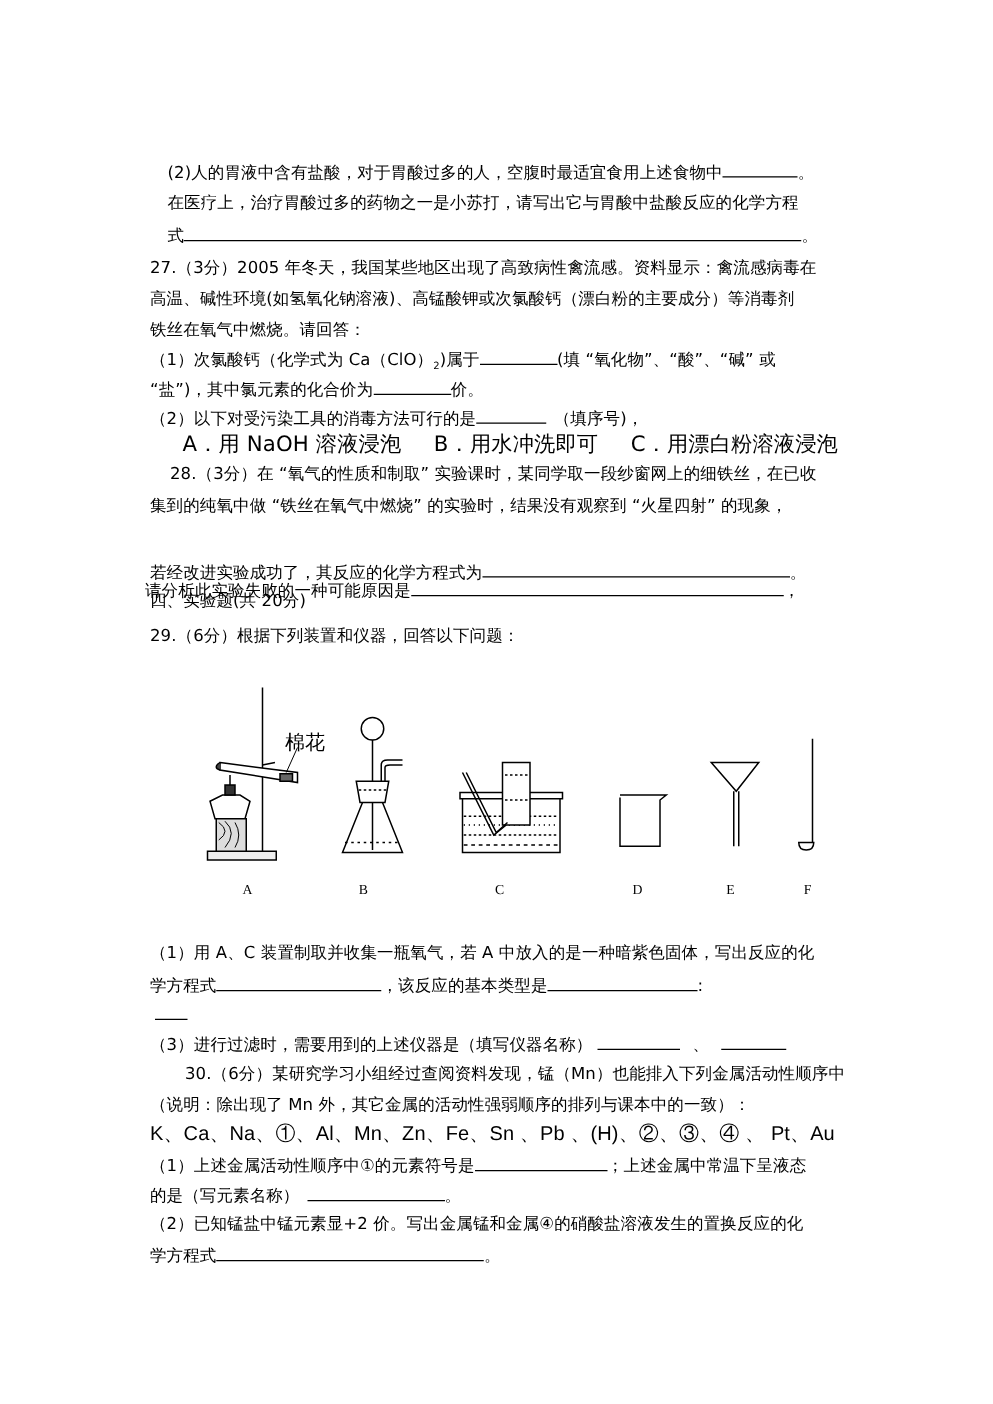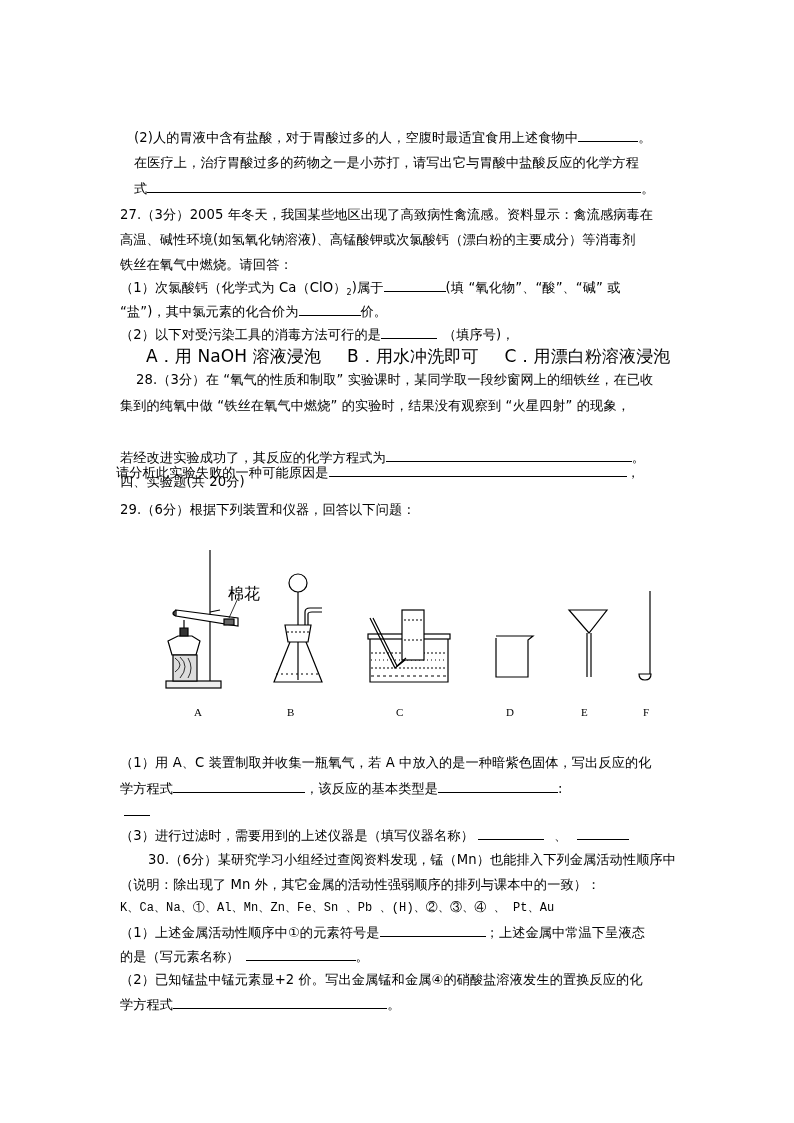--- a/index.html
+++ b/index.html
@@ -118,21 +118,21 @@
 </div>
 <div class="line" style="left:120px;top:803px;">
   <span class="blank" style="width:26px;margin-left:4px;"></span>
 </div>
 <div class="line" style="left:120px;top:827px;">
   <span>（3）进行过滤时，需要用到的上述仪器是（填写仪器名称）</span><span class="blank" style="width:66px;margin-left:4px;"></span><span style="margin:0 10px;">、</span><span class="blank" style="width:52px;"></span>
 </div>
 
 <div class="line" style="left:120px;top:852px;margin-left:28px;">30.（6分）某研究学习小组经过查阅资料发现，锰（Mn）也能排入下列金属活动性顺序中</div>
 <div class="line" style="left:120px;top:877px;">（说明：除出现了 Mn 外，其它金属的活动性强弱顺序的排列与课本中的一致）：</div>
-<div class="line sm" style="left:120px;top:900px;font-family:Liberation Mono, monospace;font-size:12px;">K、Ca、Na、①、Al、Mn、Zn、Fe、Sn 、Pb  、(H)、②、③、④ 、 Pt、Au</div>
+<div class="line sm" style="left:120px;top:900px;font-family:Liberation Sans, sans-serif;font-size:16px;">K、Ca、Na、①、Al、Mn、Zn、Fe、Sn 、Pb  、(H)、②、③、④ 、 Pt、Au</div>
 <div class="line" style="left:120px;top:924px;">
   <span>（1）上述金属活动性顺序中①的元素符号是</span><span class="blank" style="width:106px;"></span><span>；上述金属中常温下呈液态</span>
 </div>
 <div class="line" style="left:120px;top:948px;">
   <span>的是（写元素名称）</span><span class="blank" style="width:110px;margin-left:6px;"></span><span>。</span>
 </div>
 <div class="line" style="left:120px;top:972px;">（2）已知锰盐中锰元素显+2 价。写出金属锰和金属④的硝酸盐溶液发生的置换反应的化</div>
 <div class="line" style="left:120px;top:996px;">
   <span>学方程式</span><span class="blank" style="width:214px;"></span><span>。</span>
 </div>

